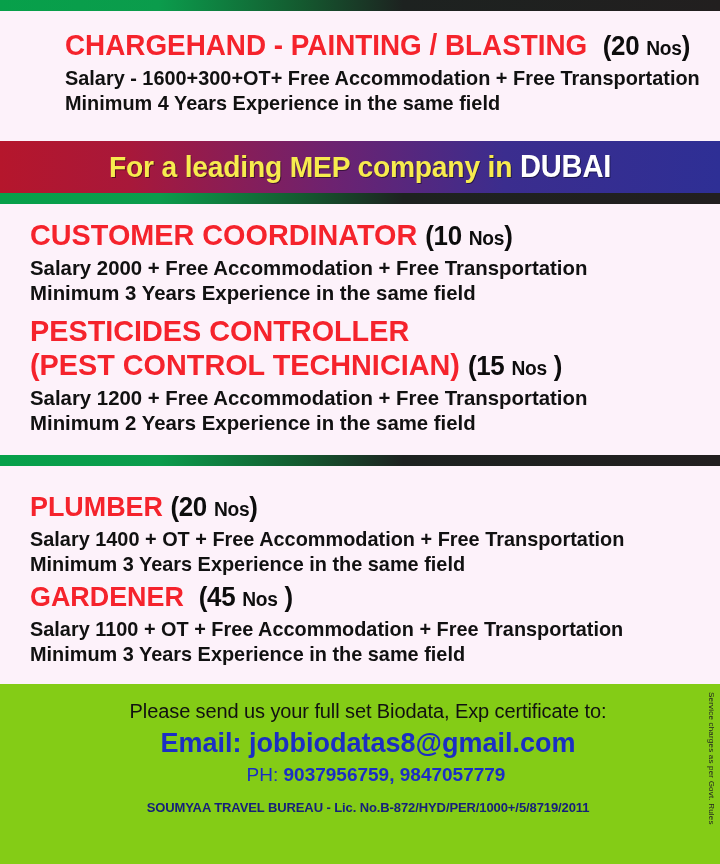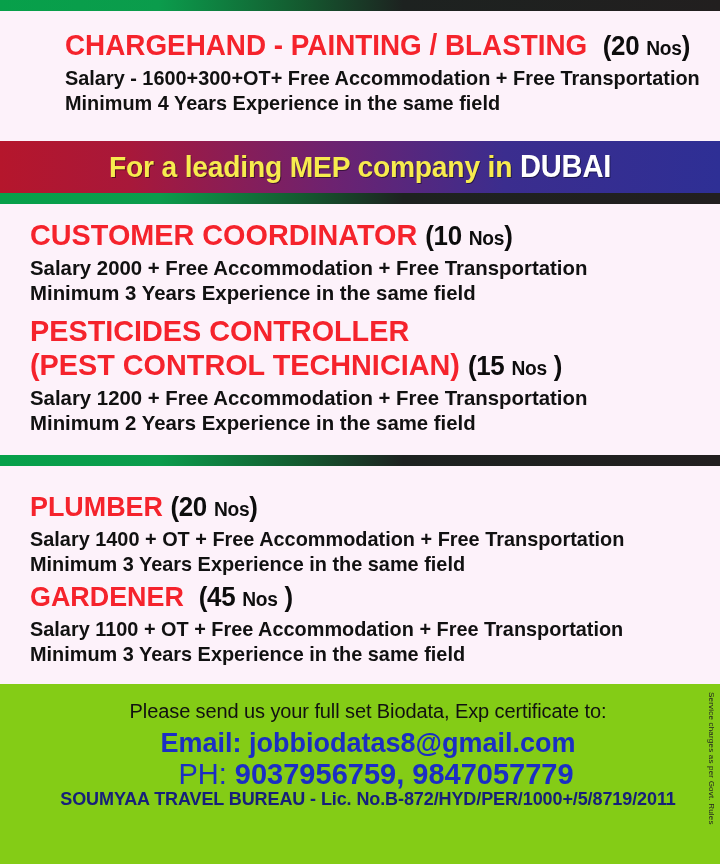--- a/index.html
+++ b/index.html
@@ -127,33 +127,34 @@
     font-family: "Liberation Sans Narrow", "Liberation Sans", sans-serif;
     font-size: 27px;
     line-height: 32px;
     color: #1b2ec4;
     font-weight: bold;
     margin-top: 3px;
   }
   .footer-email .label { font-weight: bold; }
   .footer-phone {
     font-family: "Liberation Sans Narrow", "Liberation Sans", sans-serif;
-    font-size: 29px;
+    font-size: 19px;
     line-height: 31px;
     color: #1b2ec4;
     font-weight: bold;
     margin-left: 16px;
   }
   .footer-phone .label { font-weight: normal; }
   .footer-license {
     font-family: "Liberation Sans", sans-serif;
     font-weight: bold;
-    font-size: 18px;
+    font-size: 13px;
     line-height: 18px;
     color: #16207a;
+    margin-top: 9px;
     letter-spacing: -0.1px;
   }
   .vertical-note {
     position: absolute;
     right: 4px;
     top: 8px;
     writing-mode: vertical-rl;
     font-family: "Liberation Sans", sans-serif;
     font-size: 8px;
     letter-spacing: 0.2px;

